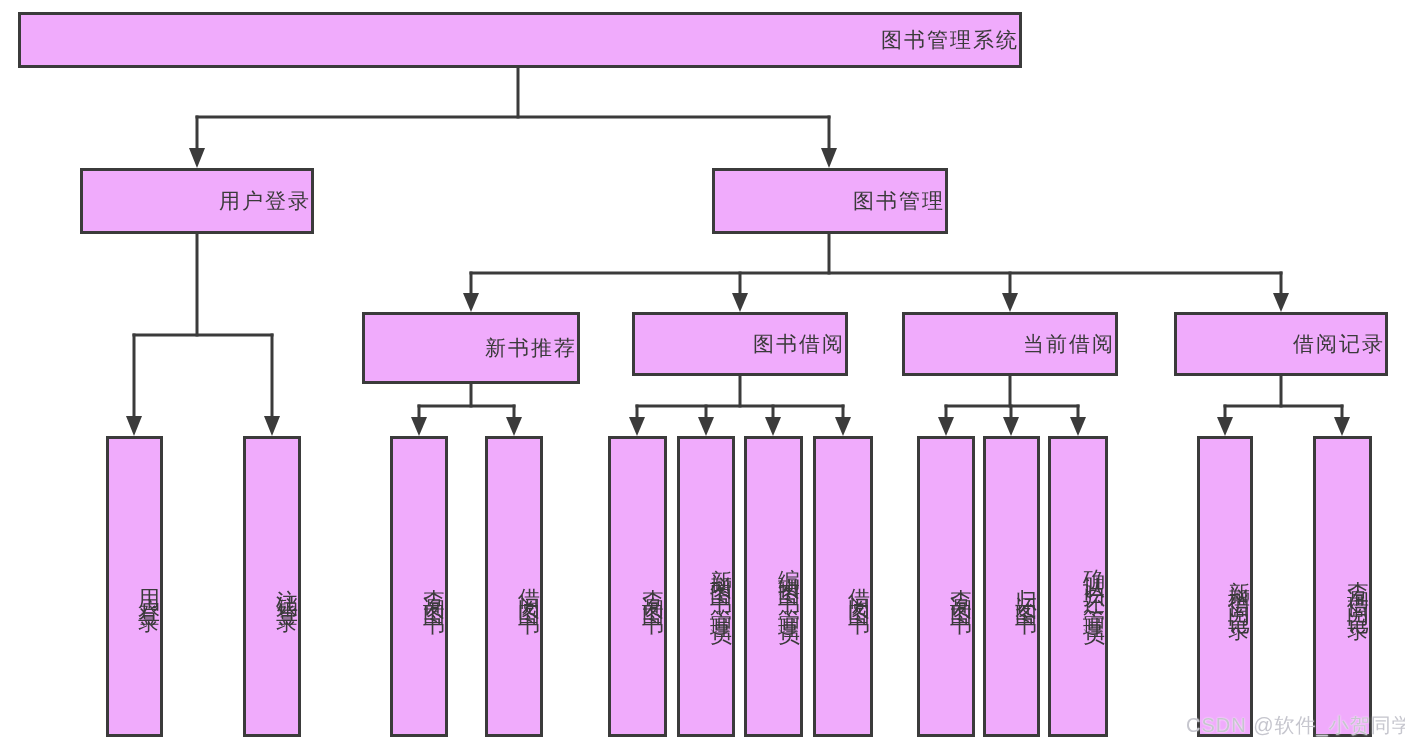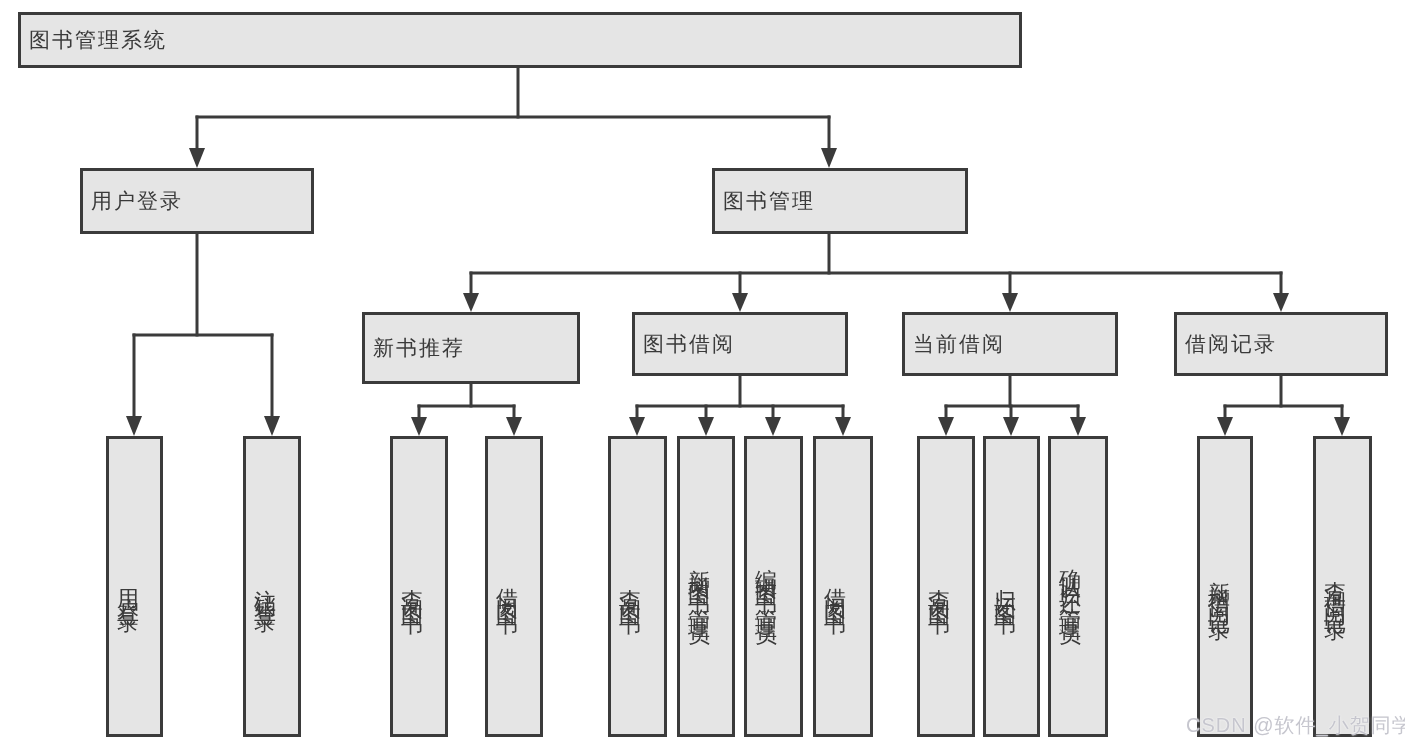--- a/index.html
+++ b/index.html
@@ -10,23 +10,23 @@
   body{
     width:1405px;height:747px;background:var(--background);
     font-family:"Liberation Sans","DejaVu Sans",sans-serif;
     overflow:hidden;position:relative;
   }
   .canvas{position:absolute;left:0;top:0;width:1405px;height:747px;}
   .connectors{position:absolute;left:0;top:0;width:1405px;height:747px;z-index:1;}
   .connectors path{stroke:var(--line);stroke-width:3;fill:none;stroke-linecap:square;}
   .connectors polygon{fill:var(--line);stroke:none;}
   .box{
-    position:absolute;box-sizing:border-box;background:#e5e5e5;
+    position:absolute;box-sizing:border-box;background:#f0abfc;
     border:3px solid var(--box-border);color:var(--text);
-    display:flex;align-items:center;justify-content:flex-start;z-index:2;padding-left:8px;
+    display:flex;align-items:center;justify-content:flex-end;z-index:2;padding-left:8px;
   }
   .box.h span{font-size:21px;letter-spacing:2px;white-space:nowrap;}
   .box.v span{
     writing-mode:vertical-rl;text-orientation:mixed;
     font-size:22px;letter-spacing:8px;line-height:1;
   }
   .watermark{
     position:absolute;left:1186px;top:712px;z-index:5;
     font-size:20px;letter-spacing:1px;color:var(--watermark);
     white-space:nowrap;text-shadow:0 0 2px #ffffff;
@@ -106,21 +106,21 @@
     </g>
   </svg>
 
   <div class="box h" style="left:18px;top:12px;width:1004px;height:56px">
     <span>图书管理系统</span>
   </div>
 
   <div class="box h" style="left:80px;top:168px;width:234px;height:66px">
     <span>用户登录</span>
   </div>
-  <div class="box h" style="left:712px;top:168px;width:256px;height:66px">
+  <div class="box h" style="left:712px;top:168px;width:236px;height:66px">
     <span>图书管理</span>
   </div>
 
   <div class="box h" style="left:362px;top:312px;width:218px;height:72px">
     <span>新书推荐</span>
   </div>
   <div class="box h" style="left:632px;top:312px;width:216px;height:64px">
     <span>图书借阅</span>
   </div>
   <div class="box h" style="left:902px;top:312px;width:216px;height:64px">

